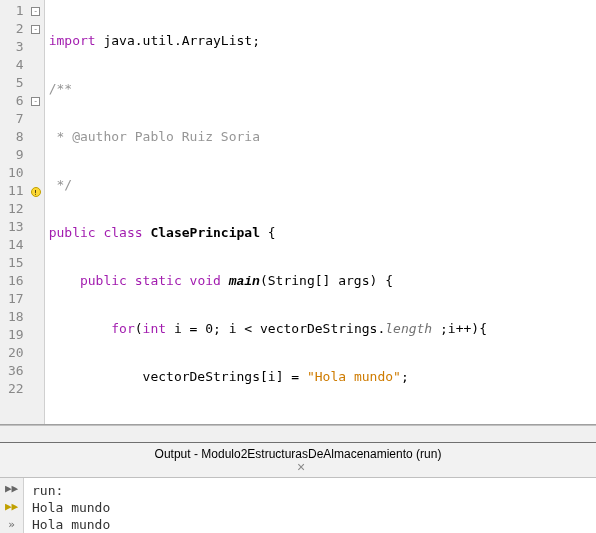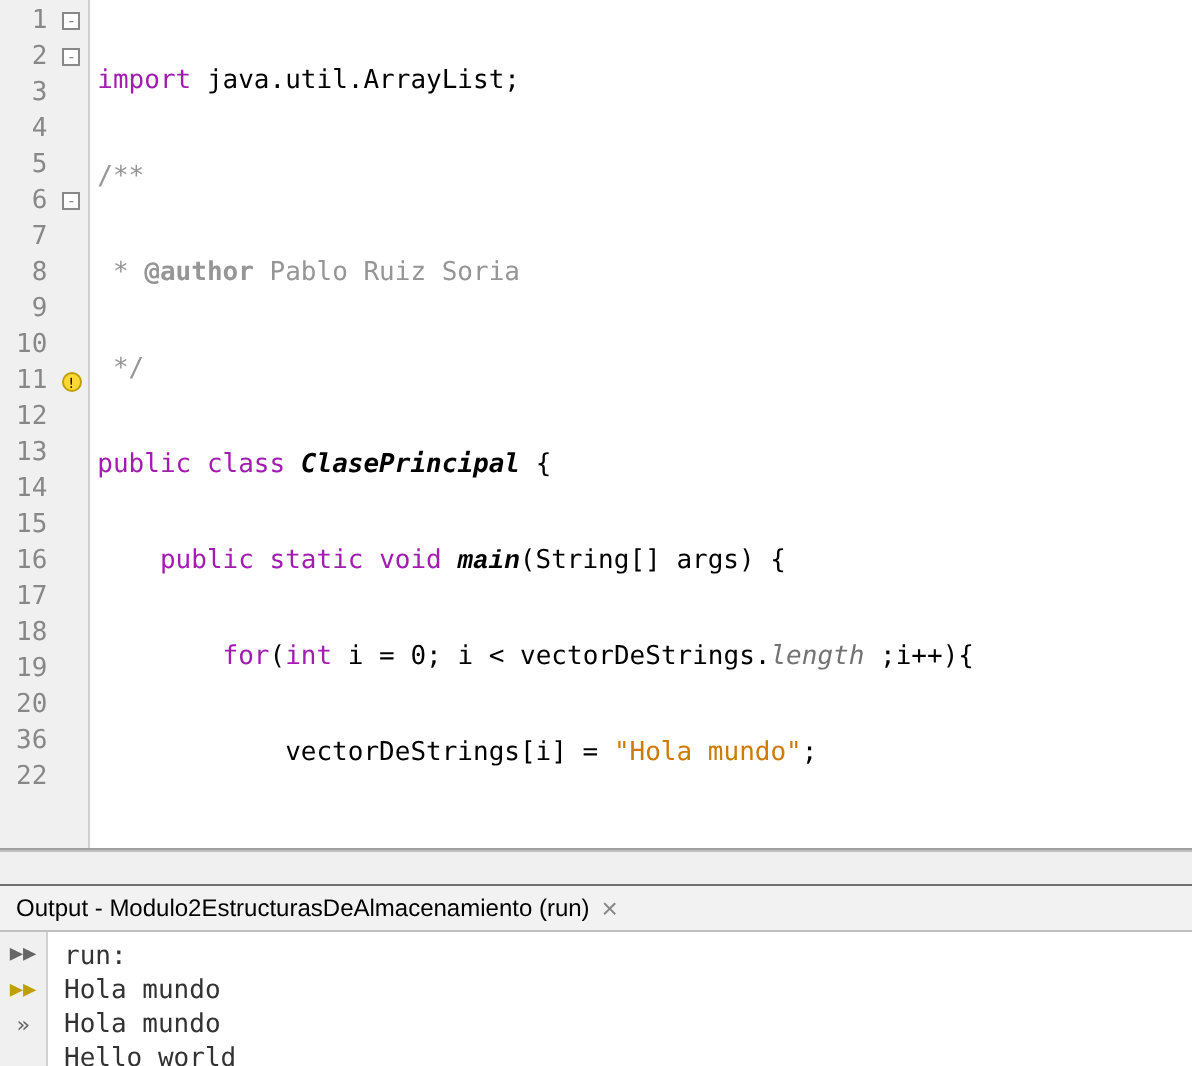--- a/index.html
+++ b/index.html
@@ -13,31 +13,31 @@
   .fold-col { width: 16px; padding: 2px 0; }
   .fold-col div { height: 18px; line-height: 18px; text-align: center; color: #888; cursor: pointer; position: relative; }
   .fold-box { display:inline-block; width:9px; height:9px; border:1px solid #888; font-size:8px; line-height:7px; text-align:center; background:#fff; vertical-align: middle; }
   .warn-icon { display:inline-block; width:10px; height:10px; border-radius:50%; background:#fdd835; border:1px solid #c0a000; font-size:7px; line-height:10px; color:#000; }
   
   .code { flex:1; padding: 2px 4px; position: relative; white-space: pre; overflow: hidden; }
   .code-line { height: 18px; line-height: 18px; }
   
   .kw { color: #a21caf; }
   .cmt { color: #969696; }
-  .tag { color: #969696; font-weight: bold; margin-top: 10px; }
+  .tag { color: #969696; font-weight: normal; margin-top: 10px; }
   .str { color: #ce7b00; }
   .num { color: #000; }
   .fld { color: #737373; font-style: italic; }
-  .cls-b { font-weight: bold; font-style: italic; }
+  .cls-b { font-weight: bold; }
   .mth-b { font-weight: bold; font-style: italic; font-family: Liberation Mono, monospace; }
   
   .h-scroll { height: 17px; background: #f0f0f0; border-top: 1px solid #c0c0c0; }
   
   .output-panel { border-top: 1px solid #707070; }
-  .output-tab { padding: 4px 8px; font-family: sans-serif; font-size: 12px; background: #f2f2f2; border-bottom: 1px solid #c0c0c0; display: flex; align-items: center; }
+  .output-tab { padding: 4px 8px; font-family: sans-serif; font-size: 12px; background: #f2f2f2; border-bottom: 1px solid #c0c0c0; display: flex; align-items: center; flex-direction: column; }
   .tab-close { color: #888; cursor: pointer; margin-left: 6px; font-size: 14px; line-height: 12px; }
   .output-body { display: flex; }
   .output-toolbar { width: 24px; background: #f0f0f0; border-right: 1px solid #d0d0d0; padding: 4px 0; }
   .output-toolbar div { height: 18px; text-align: center; font-size: 11px; cursor: pointer; color: #666; }
   .run-ico { color: #4caf50; }
   .output-text { flex:1; padding: 4px 8px; font-family: Monospace; font-size: 13px; color: #333; }
   .output-text div { height: 17px; line-height: 17px; }
 </style>
 </head>
 <body>

